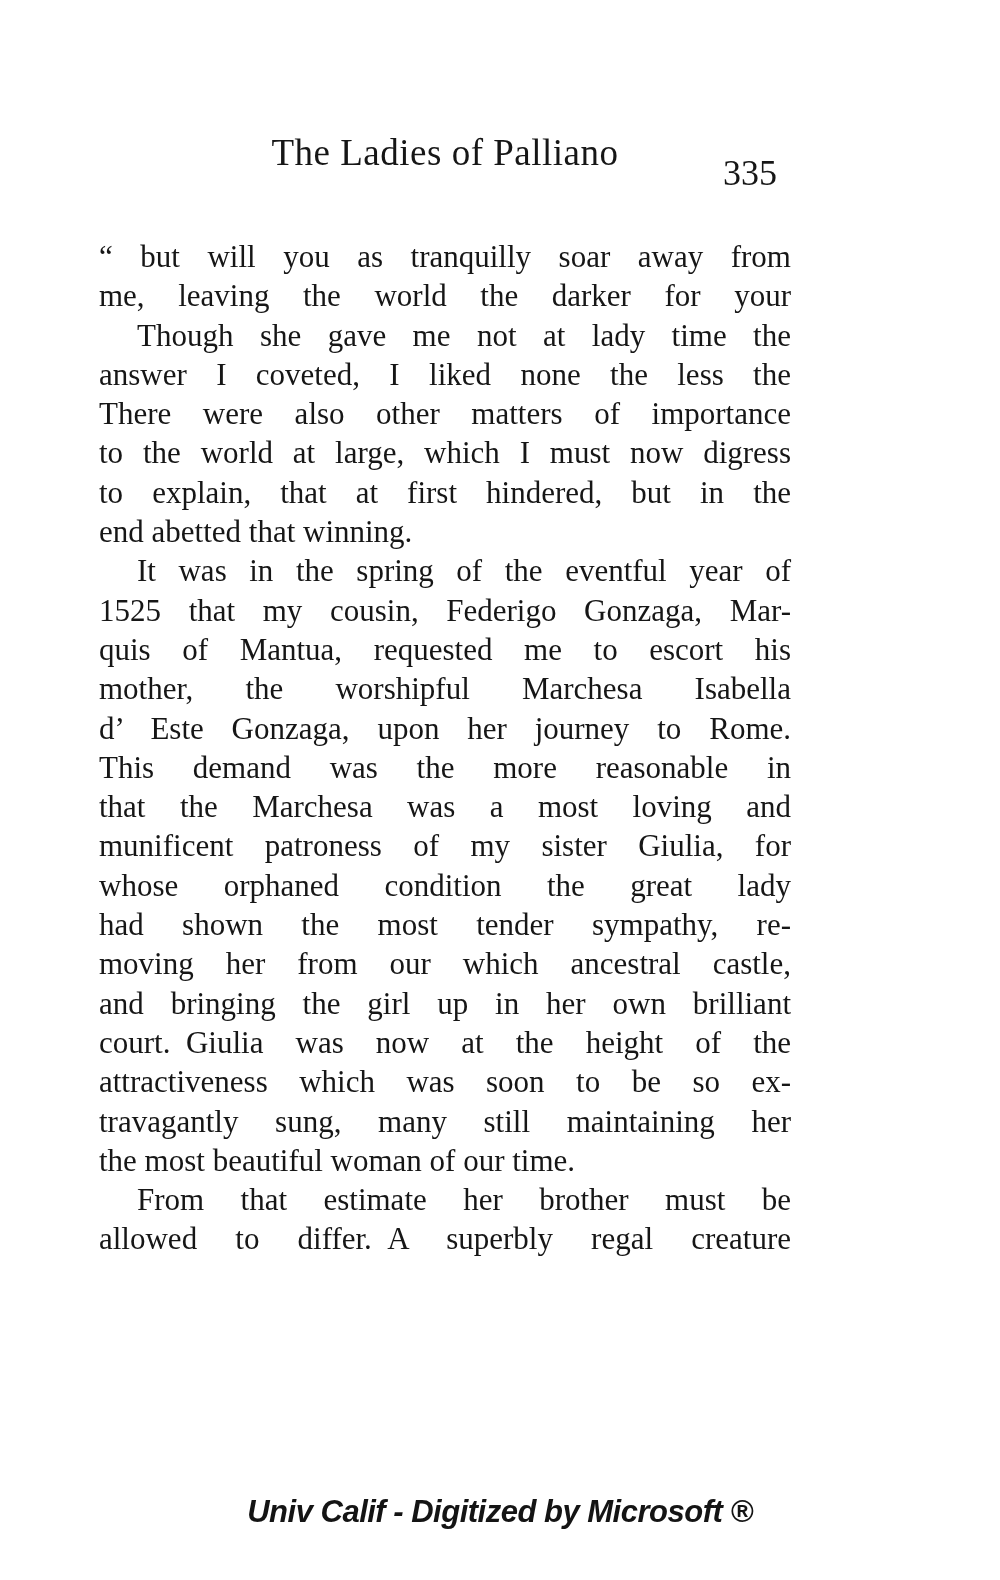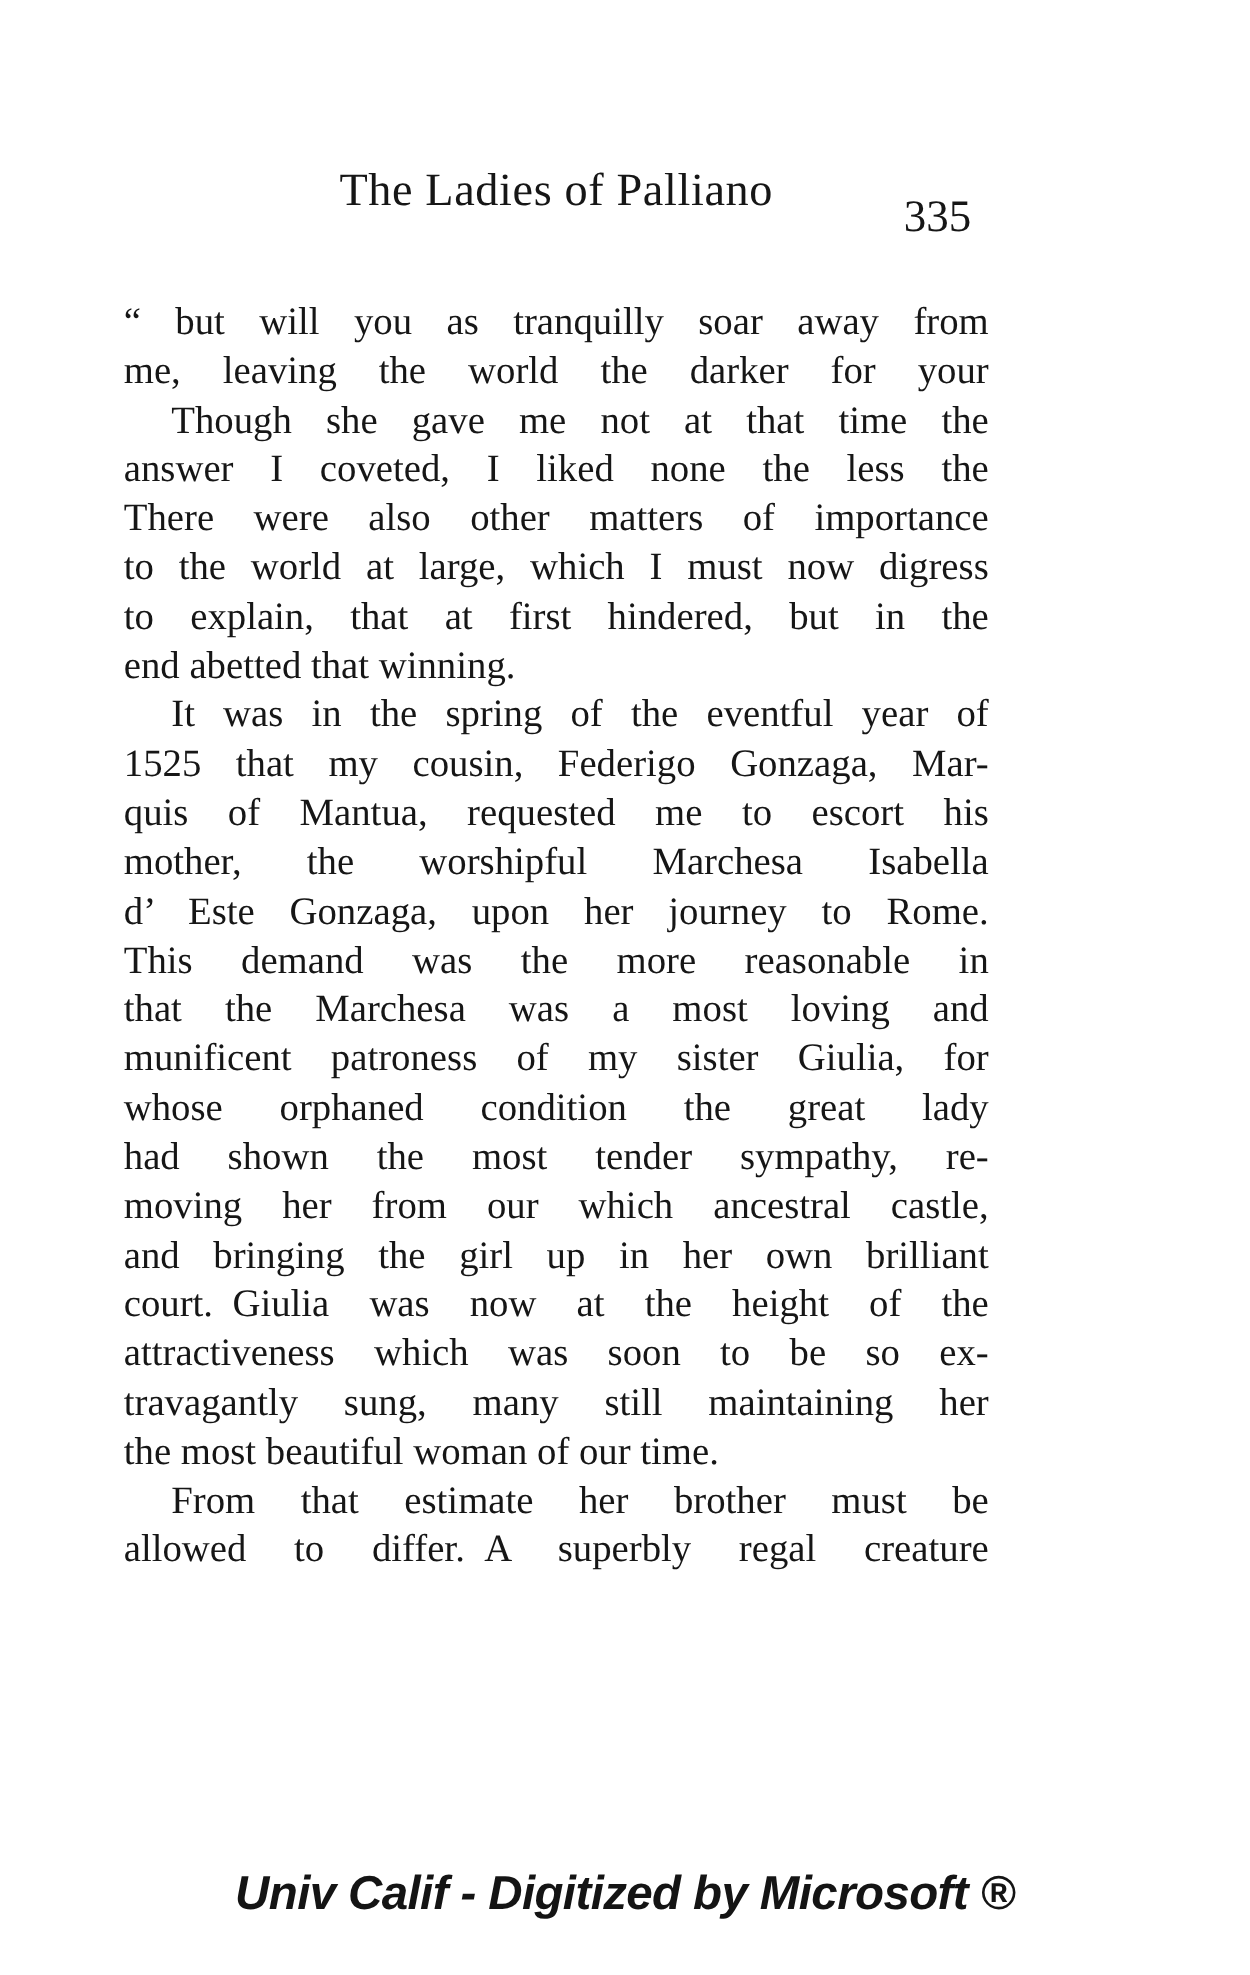--- a/index.html
+++ b/index.html
@@ -66,21 +66,21 @@
   
   .stamp {
     position: absolute;
     top: 1494px;
     left: 0;
     width: 1000px;
     text-align: center;
     font-family: "Liberation Sans", "DejaVu Sans", sans-serif;
     font-style: italic;
     font-weight: bold;
-    font-size: 38px;
+    font-size: 31px;
     letter-spacing: -0.5px;
     color: #141414;
   }
   
   .ink-speck {
     position: absolute;
     left: 901px;
     top: 121px;
     width: 8px;
     height: 5px;
@@ -100,21 +100,21 @@
 
   <div class="ink-speck"></div>
 
   <div class="page-body">
 
   <div class="paragraph">
         <div class="line">“ but will you as tranquilly soar away from</div>
         <div class="line">me, leaving the world the darker for your</div>
       </div>
       <div class="paragraph">
-        <div class="line indent">Though she gave me not at that time the</div>
+        <div class="line indent">Though she gave me not at lady time the</div>
         <div class="line">answer I coveted, I liked none the less the</div>
         <div class="line">There were also other matters of importance</div>
         <div class="line">to the world at large, which I must now digress</div>
         <div class="line">to explain, that at first hindered, but in the</div>
         <div class="line no-just">end abetted that winning.</div>
       </div>
       <div class="paragraph">
         <div class="line indent">It was in the spring of the eventful year of</div>
         <div class="line">1525 that my cousin, Federigo Gonzaga, Mar-</div>
         <div class="line">quis of Mantua, requested me to escort his</div>

